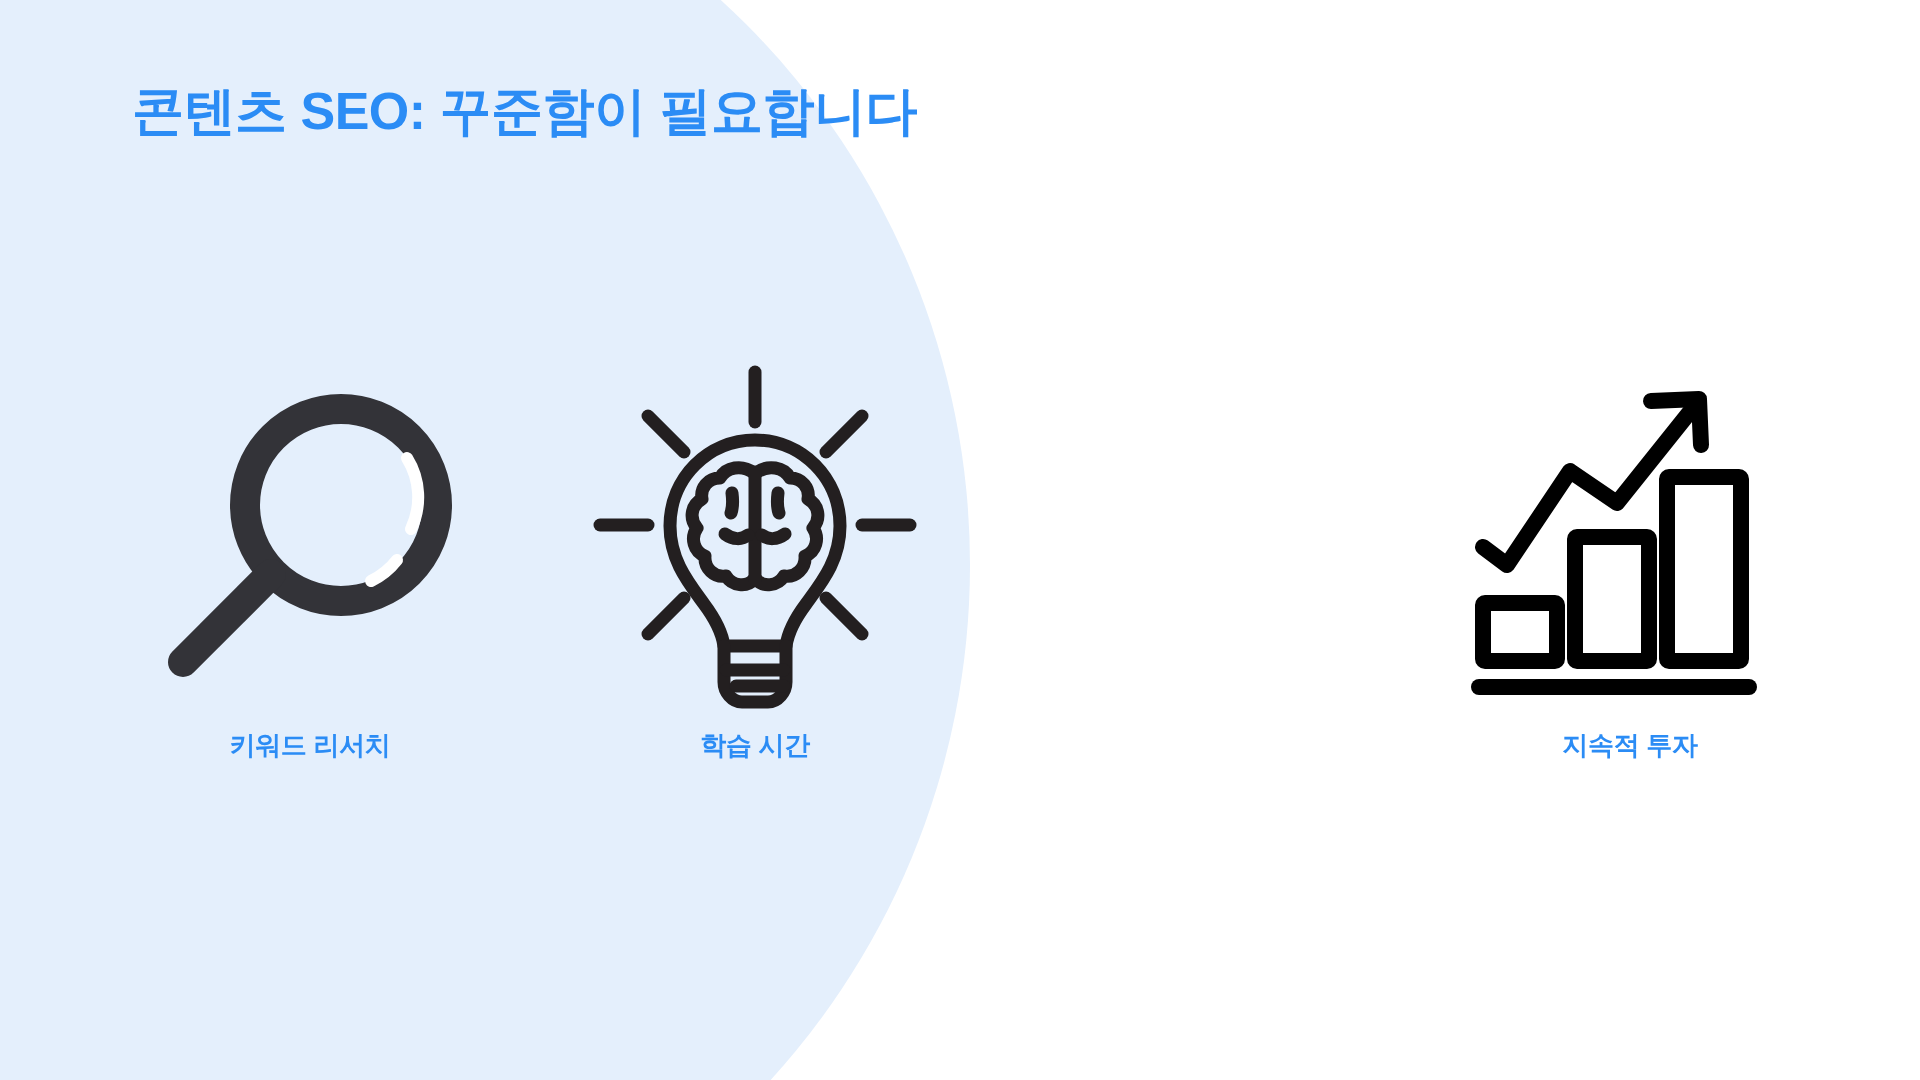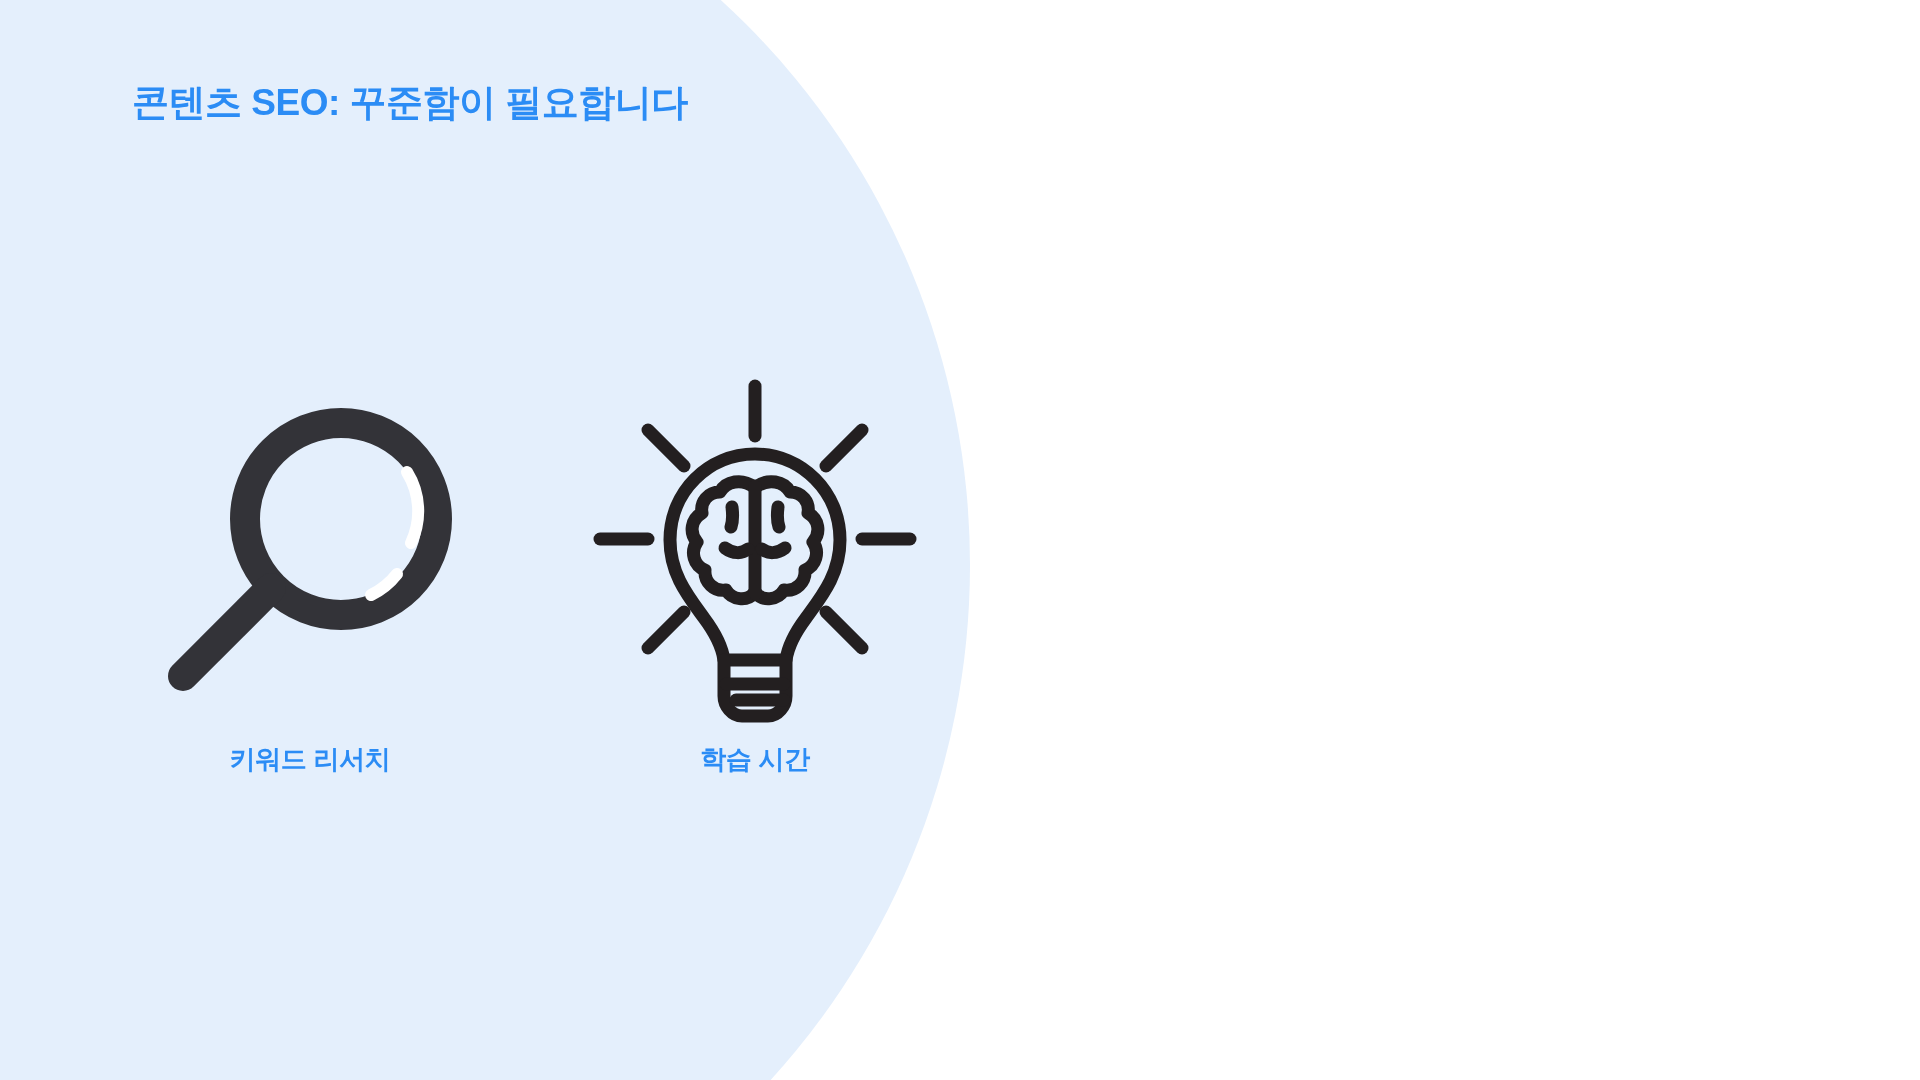--- a/index.html
+++ b/index.html
@@ -37,33 +37,33 @@
     background: #e4effc;
     z-index: 0;
   }
 
   
   .title {
     position: absolute;
     left: 132px;
     top: 82px;
     z-index: 3;
-    font-size: 37px;
+    font-size: 52px;
     font-weight: bold;
     letter-spacing: -0.5px;
     color: #2b8cf5;
     white-space: nowrap;
     line-height: 1.15;
   }
 
   
   .items {
     position: absolute;
     left: 0;
-    top: 374px;
+    top: 360px;
     width: 1920px;
     height: 520px;
     z-index: 2;
     display: flex;
     align-items: flex-end;
     justify-content: flex-start;
   }
 
   .item {
     position: absolute;
@@ -172,15 +172,33 @@
             <path d="M 188 133 C 187 141 187 147 189 153"></path>
             <path d="M 135 174 C 143 180 152 180 158 175"></path>
             <path d="M 195 174 C 187 180 178 180 172 175"></path>
           </g>
         </svg>
       </div>
       <div class="item-label">학습 시간</div>
     </div>
 
 
+    <div class="item item-3">
+      <div class="icon-box">
+        <svg width="330" height="330" viewBox="0 0 330 330" aria-hidden="true">
+          <g fill="none" stroke="#000000" stroke-width="16" stroke-linecap="round" stroke-linejoin="round">
+
+            <polyline points="18,172 42,190 105,96 152,128 232,28"></polyline>
+            <polyline points="186,26 234,24 236,70"></polyline>
+
+            <rect x="18" y="228" width="74" height="58" rx="2"></rect>
+            <rect x="110" y="162" width="74" height="124" rx="2"></rect>
+            <rect x="202" y="102" width="74" height="184" rx="2"></rect>
+
+            <line x1="14" y1="312" x2="284" y2="312"></line>
+          </g>
+        </svg>
+      </div>
+      <div class="item-label">지속적 투자</div>
+    </div>
 
   </div>
 </div>
 
 </body></html>

